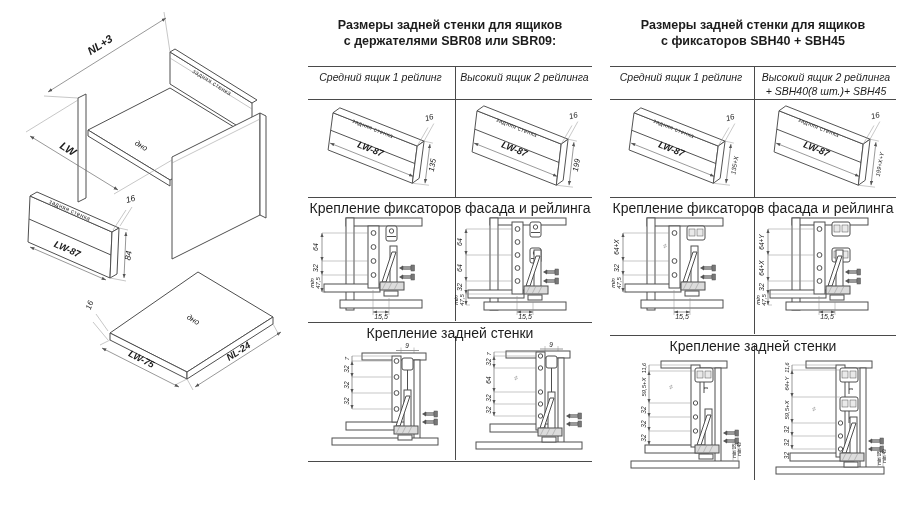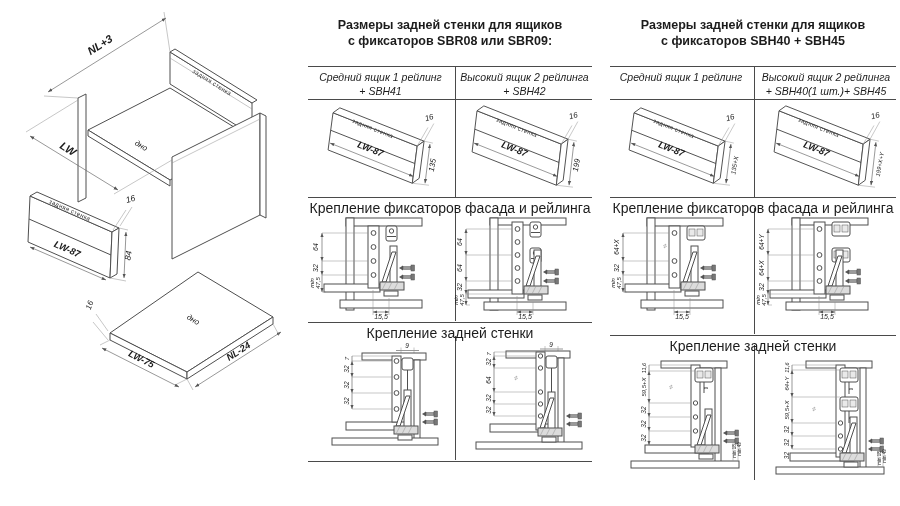--- a/index.html
+++ b/index.html
@@ -129,30 +129,28 @@
       <line x1="110" y1="340" x2="100" y2="345" class="xl"></line>
       <line x1="187" y1="379" x2="177" y2="384" class="xl"></line>
       <line x1="187" y1="379" x2="193" y2="390" class="xl"></line>
       <line x1="273" y1="324" x2="279" y2="335" class="xl"></line>
     </g>
   </svg>
 
   <div class="sec" style="left:306px;width:288px">
     <div class="sec-title" style="top:17px">
       <div>Размеры задней стенки для ящиков</div>
-      <div>с фиксаторов SBR08 или SBR09:</div>
+      <div>с держателями SBR08 или SBR09:</div>
     </div>
     <div class="rule" style="top:66px"></div>
     <div class="col-hdr" style="left:0;width:149px;top:70px">
       <div>Средний ящик 1 рейлинг</div>
-      <div>+ SBH41</div>
     </div>
     <div class="col-hdr" style="left:149px;width:139px;top:70px">
       <div>Высокий ящик 2 рейлинга</div>
-      <div>+ SBH42</div>
     </div>
     <div class="rule" style="top:99px"></div>
     <div class="rule" style="top:197px"></div>
     <div class="vdiv" style="left:149px;top:66px;height:131px"></div>
     <div class="vdiv" style="left:149px;top:208px;height:113px"></div>
     <div class="vdiv" style="left:149px;top:336px;height:124px"></div>
 
     <svg class="drw" style="left:4px;top:101px" width="140" height="94" viewBox="0 0 140 96">
       <polygon points="22,12 108,46 103,84 17,50" class="sw"></polygon>
       <polygon points="22,12 108,46 115,41 29,7" class="sw"></polygon>
@@ -339,21 +337,21 @@
     <div class="sec-title" style="top:17px">
       <div>Размеры задней стенки для ящиков</div>
       <div>с фиксаторов SBH40 + SBH45</div>
     </div>
     <div class="rule" style="top:66px"></div>
     <div class="col-hdr" style="left:0;width:146px;top:70px">
       <div>Средний ящик 1 рейлинг</div>
     </div>
     <div class="col-hdr" style="left:146px;width:144px;top:70px">
       <div>Высокий ящик 2 рейлинга</div>
-      <div>+ SBH40(1 шт.)+ SBH45</div>
+      <div>+ SBH40(8 шт.)+ SBH45</div>
     </div>
     <div class="rule" style="top:99px"></div>
     <div class="rule" style="top:197px"></div>
     <div class="vdiv" style="left:146px;top:66px;height:131px"></div>
     <div class="vdiv" style="left:146px;top:208px;height:126px"></div>
     <div class="vdiv" style="left:146px;top:345px;height:135px"></div>
 
     <svg class="drw" style="left:3px;top:101px" width="140" height="94" viewBox="0 0 140 96">
       <polygon points="22,12 108,46 103,84 17,50" class="sw"></polygon>
       <polygon points="22,12 108,46 115,41 29,7" class="sw"></polygon>

